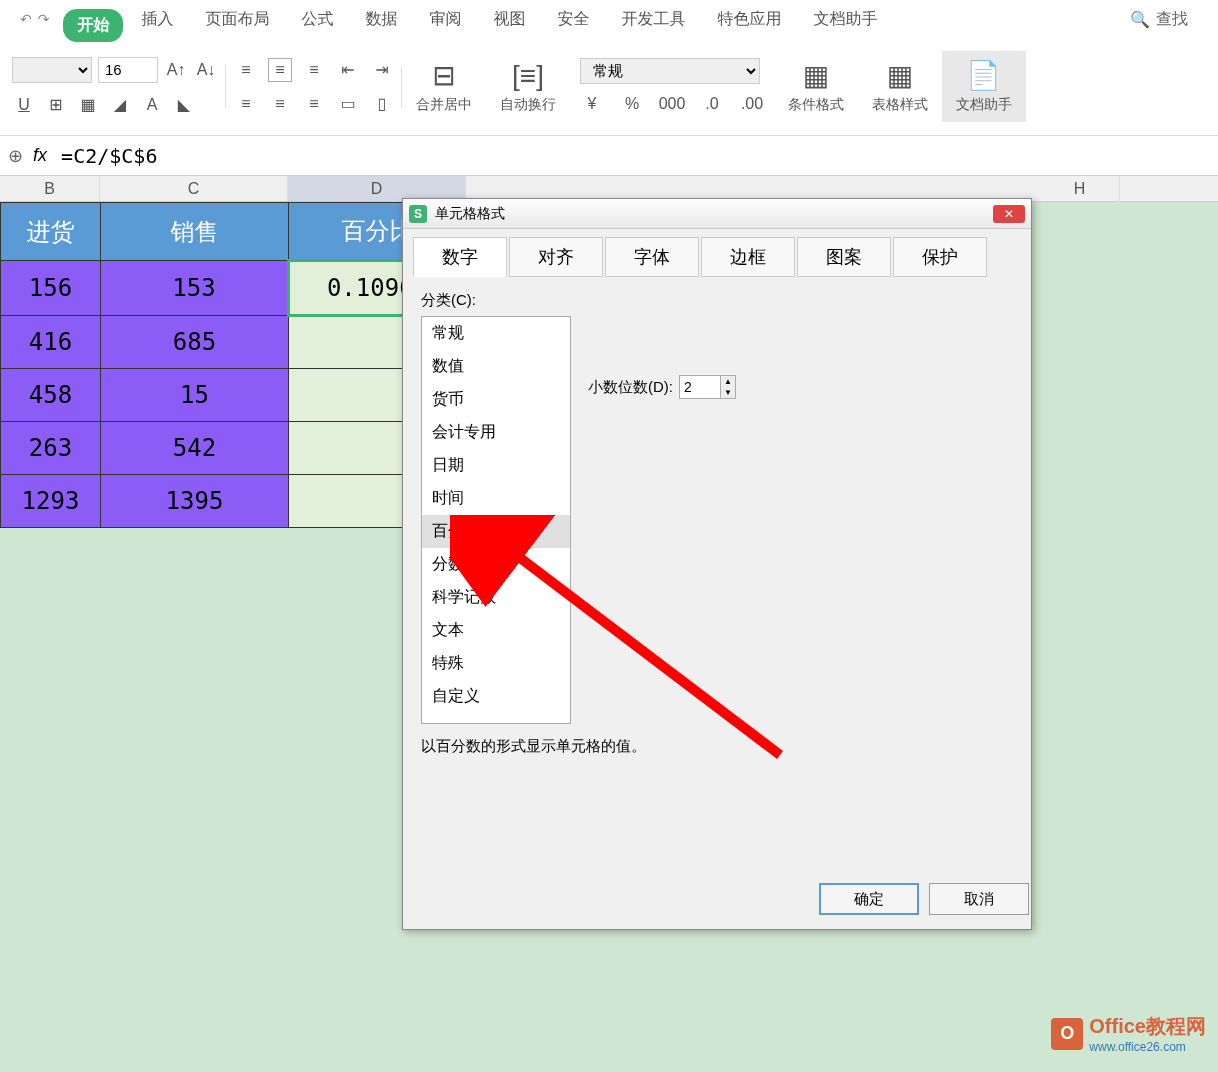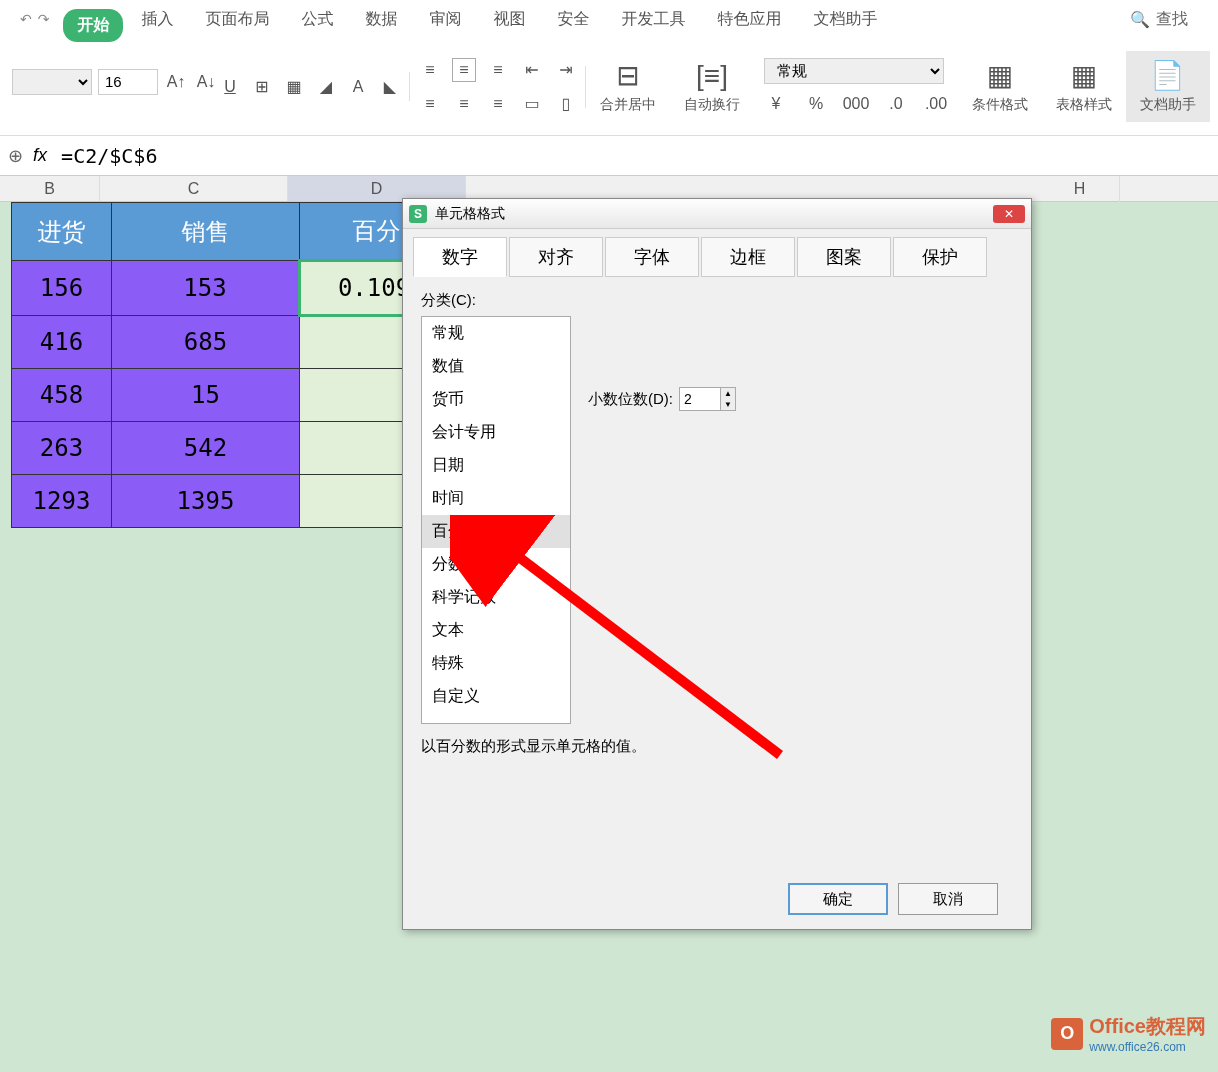--- a/index.html
+++ b/index.html
@@ -8,21 +8,21 @@
     
     .ribbon-tabs { display: flex; align-items: center; height: 38px; padding-left: 20px; gap: 4px; }
     .undo-redo { display: flex; gap: 6px; margin-right: 10px; }
     .undo-redo span { color: #888; font-size: 14px; }
     .tab { padding: 6px 14px; font-size: 16px; color: #555; cursor: pointer; }
     .tab.active { background: #3cb371; color: #fff; border-radius: 14px; font-weight: bold; margin-top: 12px; }
     .search-box { margin-left: auto; margin-right: 30px; display: flex; align-items: center; gap: 6px; color: #666; }
     
     
     .toolbar { display: flex; align-items: center; height: 98px; border-bottom: 1px solid #ddd; padding-left: 4px; }
-    .tool-group { display: flex; flex-direction: row; padding: 6px 8px; position: relative; }
+    .tool-group { display: flex; flex-direction: column; padding: 6px 8px; position: relative; }
     .tool-group::after { content: ''; position: absolute; right: 0; top: 20%; height: 60%; width: 1px; background: #e0e0e0; }
     .font-row1 { display: flex; gap: 6px; align-items: center; margin-bottom: 10px; }
     .font-row2 { display: flex; gap: 8px; align-items: center; }
     .font-select { width: 80px; height: 26px; border: 1px solid #ccc; }
     .font-size-select { width: 60px; height: 26px; border: 1px solid #ccc; padding: 2px 6px; font-size: 15px; }
     .tool-btn { width: 24px; height: 24px; display: inline-flex; align-items: center; justify-content: center; font-size: 16px; color: #555; cursor: pointer; }
     .align-grid { display: flex; flex-direction: column; gap: 10px; }
     .align-row { display: flex; gap: 10px; }
     .vert-tool { display: flex; flex-direction: column; align-items: center; justify-content: center; padding: 8px 14px; gap: 4px; }
     .vert-tool .icon { font-size: 28px; color: #555; }
@@ -38,21 +38,21 @@
     
     
     .sheet-area { position: absolute; top: 176px; left: 0; right: 0; bottom: 0; background: #cfe6d2; }
     .col-headers { display: flex; position: absolute; top: 0; left: 0; right: 0; height: 26px; background: #f0f0f0; border-bottom: 1px solid #ccc; }
     .col-header { text-align: center; font-size: 16px; color: #555; line-height: 26px; border-right: 1px solid #ddd; }
     .col-B { width: 100px; }
     .col-C { width: 188px; }
     .col-D { width: 178px; background: #d4d8e4; }
     .col-H { position: absolute; left: 1040px; width: 80px; }
     
-    .data-table { position: absolute; top: 26px; left: 0; border-collapse: collapse; margin-left: 11px; }
+    .data-table { position: absolute; top: 26px; left: 0; border-collapse: collapse; }
     .data-table th { background: #5b9bd5; color: #fff; font-size: 24px; font-weight: normal; padding: 12px; border: 1px solid #333; font-family: SimSun; }
     .data-table td { background: #8b5cf6; font-size: 24px; text-align: center; padding: 12px; border: 1px solid #333; font-family: monospace; }
     .data-table td.selected { background: #e2f0d9; border: 3px solid #3cb371; }
     .th-B { width: 100px; }
     .th-C { width: 188px; }
     .th-D { width: 178px; }
     .td-d-empty { background: #e2f0d9 !important; }
     
     
     .dialog { position: absolute; left: 402px; top: 198px; width: 630px; height: 732px; background: #f0f0f0; border: 1px solid #888; box-shadow: 2px 2px 8px rgba(0,0,0,0.3); }
@@ -64,28 +64,28 @@
     .dlg-tab { padding: 7px 28px; border: 1px solid #ccc; background: #f8f8f8; font-size: 18px; cursor: pointer; }
     .dlg-tab.active { background: #fff; border-bottom: 1px solid #fff; }
     .dlg-body { padding: 14px 18px; position: relative; height: 620px; }
     .cat-label { font-size: 15px; margin-bottom: 6px; }
     .cat-list { width: 150px; height: 408px; border: 1px solid #aaa; background: #fff; overflow-y: auto; }
     .cat-item { padding: 6px 10px; font-size: 16px; cursor: pointer; }
     .cat-item.selected { background: #e0e0e0; }
     .example-box { position: absolute; left: 185px; top: 20px; width: 420px; border: 1px solid #ccc; border-radius: 2px; padding: 12px; }
     .example-box legend { font-size: 15px; color: #555; padding: 0 4px; }
     .example-val { font-size: 16px; margin-top: 6px; }
-    .decimals-row { position: absolute; left: 185px; top: 110px; display: flex; align-items: center; gap: 6px; }
+    .decimals-row { position: absolute; left: 185px; top: 98px; display: flex; align-items: center; gap: 6px; }
     .decimals-row label { font-size: 15px; }
     .spinner { display: flex; align-items: center; border: 1px solid #aaa; }
     .spinner input { width: 40px; height: 22px; border: none; text-align: left; padding: 0 4px; font-size: 14px; }
     .spinner-btns { display: flex; flex-direction: column; border-left: 1px solid #aaa; }
     .spinner-btns span { width: 14px; height: 11px; background: #eee; font-size: 8px; text-align: center; line-height: 11px; cursor: pointer; }
     .desc-text { position: absolute; left: 18px; top: 460px; font-size: 15px; }
-    .dlg-footer { position: absolute; bottom: 14px; right: 33px; display: flex; gap: 10px; }
+    .dlg-footer { position: absolute; bottom: 14px; right: 2px; display: flex; gap: 10px; }
     .dlg-btn { width: 100px; height: 32px; border: 1px solid #999; background: #f5f5f5; font-size: 15px; cursor: pointer; }
     .dlg-btn.primary { border: 2px solid #5b9bd5; }
     
     
     .red-arrow { position: absolute; left: 450px; top: 515px; pointer-events: none; }
     
     
     .watermark { position: absolute; right: 12px; bottom: 18px; display: flex; align-items: center; gap: 6px; }
     .wm-icon { width: 32px; height: 32px; background: #d9633b; border-radius: 4px; display: flex; align-items: center; justify-content: center; color: #fff; font-weight: bold; font-size: 18px; }
     .wm-text { display: flex; flex-direction: column; }

